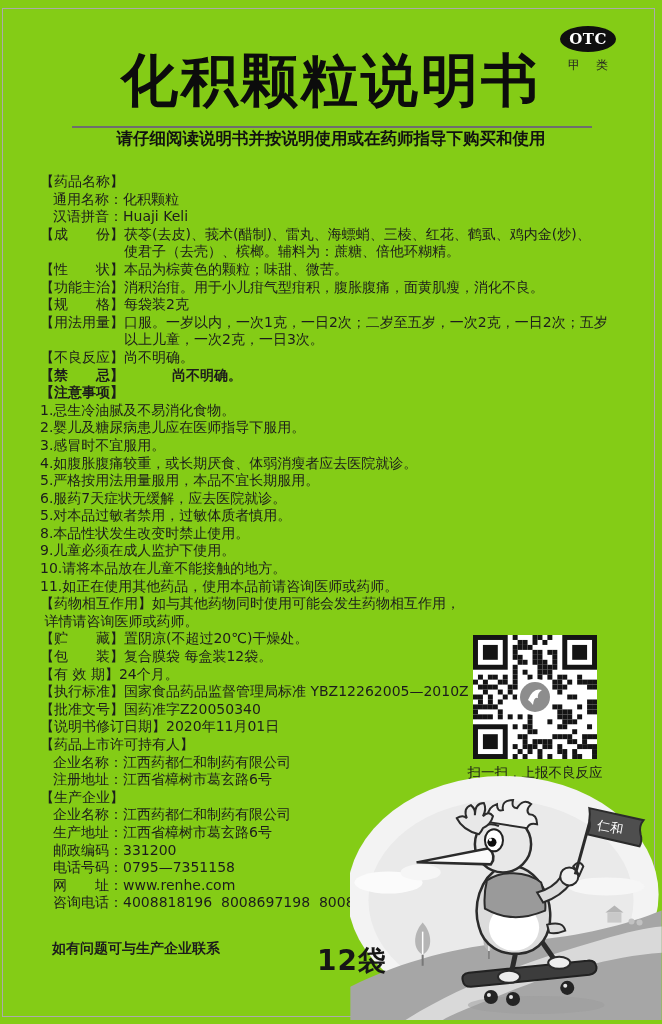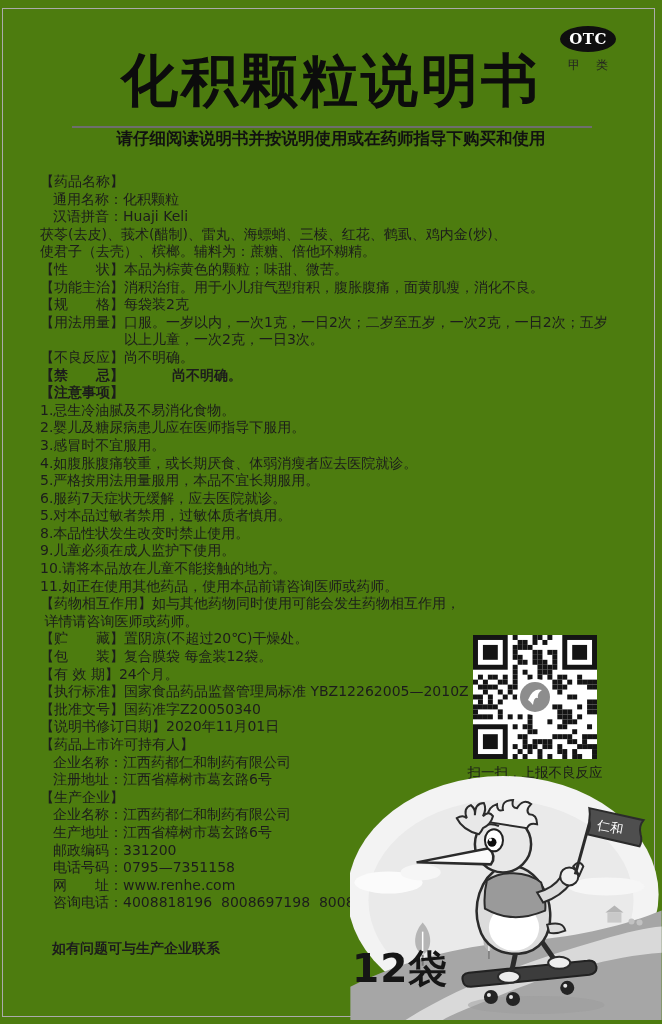--- a/index.html
+++ b/index.html
@@ -1,17 +1,17 @@
 <!DOCTYPE html>
 <html><head>
 <meta charset="utf-8">
 <style>
   html,body{margin:0;padding:0;background:#ffffff;}
   .page{
-    position:relative;width:662px;height:1024px;background:#4d7c0f;overflow:hidden;
+    position:relative;width:662px;height:1024px;background:#84cc16;overflow:hidden;
     font-family:"DejaVu Sans","Liberation Sans",sans-serif;color:#1c1c1c;
   }
   .frame{position:absolute;left:2px;top:8px;right:7px;bottom:7px;border:1px solid #ababab;pointer-events:none;}
 
   
   .otc{position:absolute;top:26px;right:42px;width:64px;text-align:center;}
   .otc-oval{width:56px;height:26px;margin:0 auto;background:#0f0f0f;border-radius:50%;
     color:#fff;font-family:"DejaVu Serif","Liberation Serif",serif;font-size:15px;font-weight:bold;
     line-height:26px;letter-spacing:.5px;}
   .otc-class{margin-top:5px;font-size:12px;letter-spacing:6px;padding-left:6px;white-space:nowrap;color:#222;}
@@ -30,21 +30,21 @@
   .sub{padding-left:13px;white-space:pre-wrap;}
   .para{white-space:pre-wrap;}
 
   
   .qr{position:absolute;left:473px;top:635px;width:124px;height:124px;}
   .qr svg{display:block;}
   .qr-caption{position:absolute;left:462px;top:764px;width:146px;text-align:center;font-size:13.5px;color:#1a1a1a;}
   .mascot{position:absolute;left:350px;top:774px;width:312px;height:246px;}
 
   .footer-note{position:absolute;left:52px;top:940px;font-size:14px;font-weight:bold;font-family:Liberation Mono, monospace;}
-  .pack{position:absolute;left:317px;top:942px;font-size:39px;font-weight:600;letter-spacing:1px;color:#161616;margin-left:35px;}
+  .pack{position:absolute;left:317px;top:942px;font-size:28px;font-weight:600;letter-spacing:1px;color:#161616;}
 </style>
 </head>
 <body>
 
 <div class="page">
   <div class="frame"></div>
 
   <div class="otc">
     <div class="otc-oval">OTC</div>
     <div class="otc-class">甲 类</div>
@@ -54,20 +54,21 @@
   <div class="rule"></div>
   <div class="notice">请仔细阅读说明书并按说明使用或在药师指导下购买和使用</div>
 
   <div class="body" id="body">
       <div class="row">
         <span class="lbl">【药品名称】</span>
       </div>
       <div class="sub"><span>通用名称：</span><span>化积颗粒</span></div>
       <div class="sub"><span>汉语拼音：</span><span>Huaji Keli</span></div>
       <div class="row">
+        <span class="lbl">【成　　份】</span>
         <span class="val">茯苓(去皮)、莪术(醋制)、雷丸、海螵蛸、三棱、红花、鹤虱、鸡内金(炒)、
 使君子（去壳）、槟榔。辅料为：蔗糖、倍他环糊精。</span>
       </div>
       <div class="row">
         <span class="lbl">【性　　状】</span>
         <span class="val">本品为棕黄色的颗粒；味甜、微苦。</span>
       </div>
       <div class="row">
         <span class="lbl">【功能主治】</span>
         <span class="val">消积治疳。用于小儿疳气型疳积，腹胀腹痛，面黄肌瘦，消化不良。</span>

